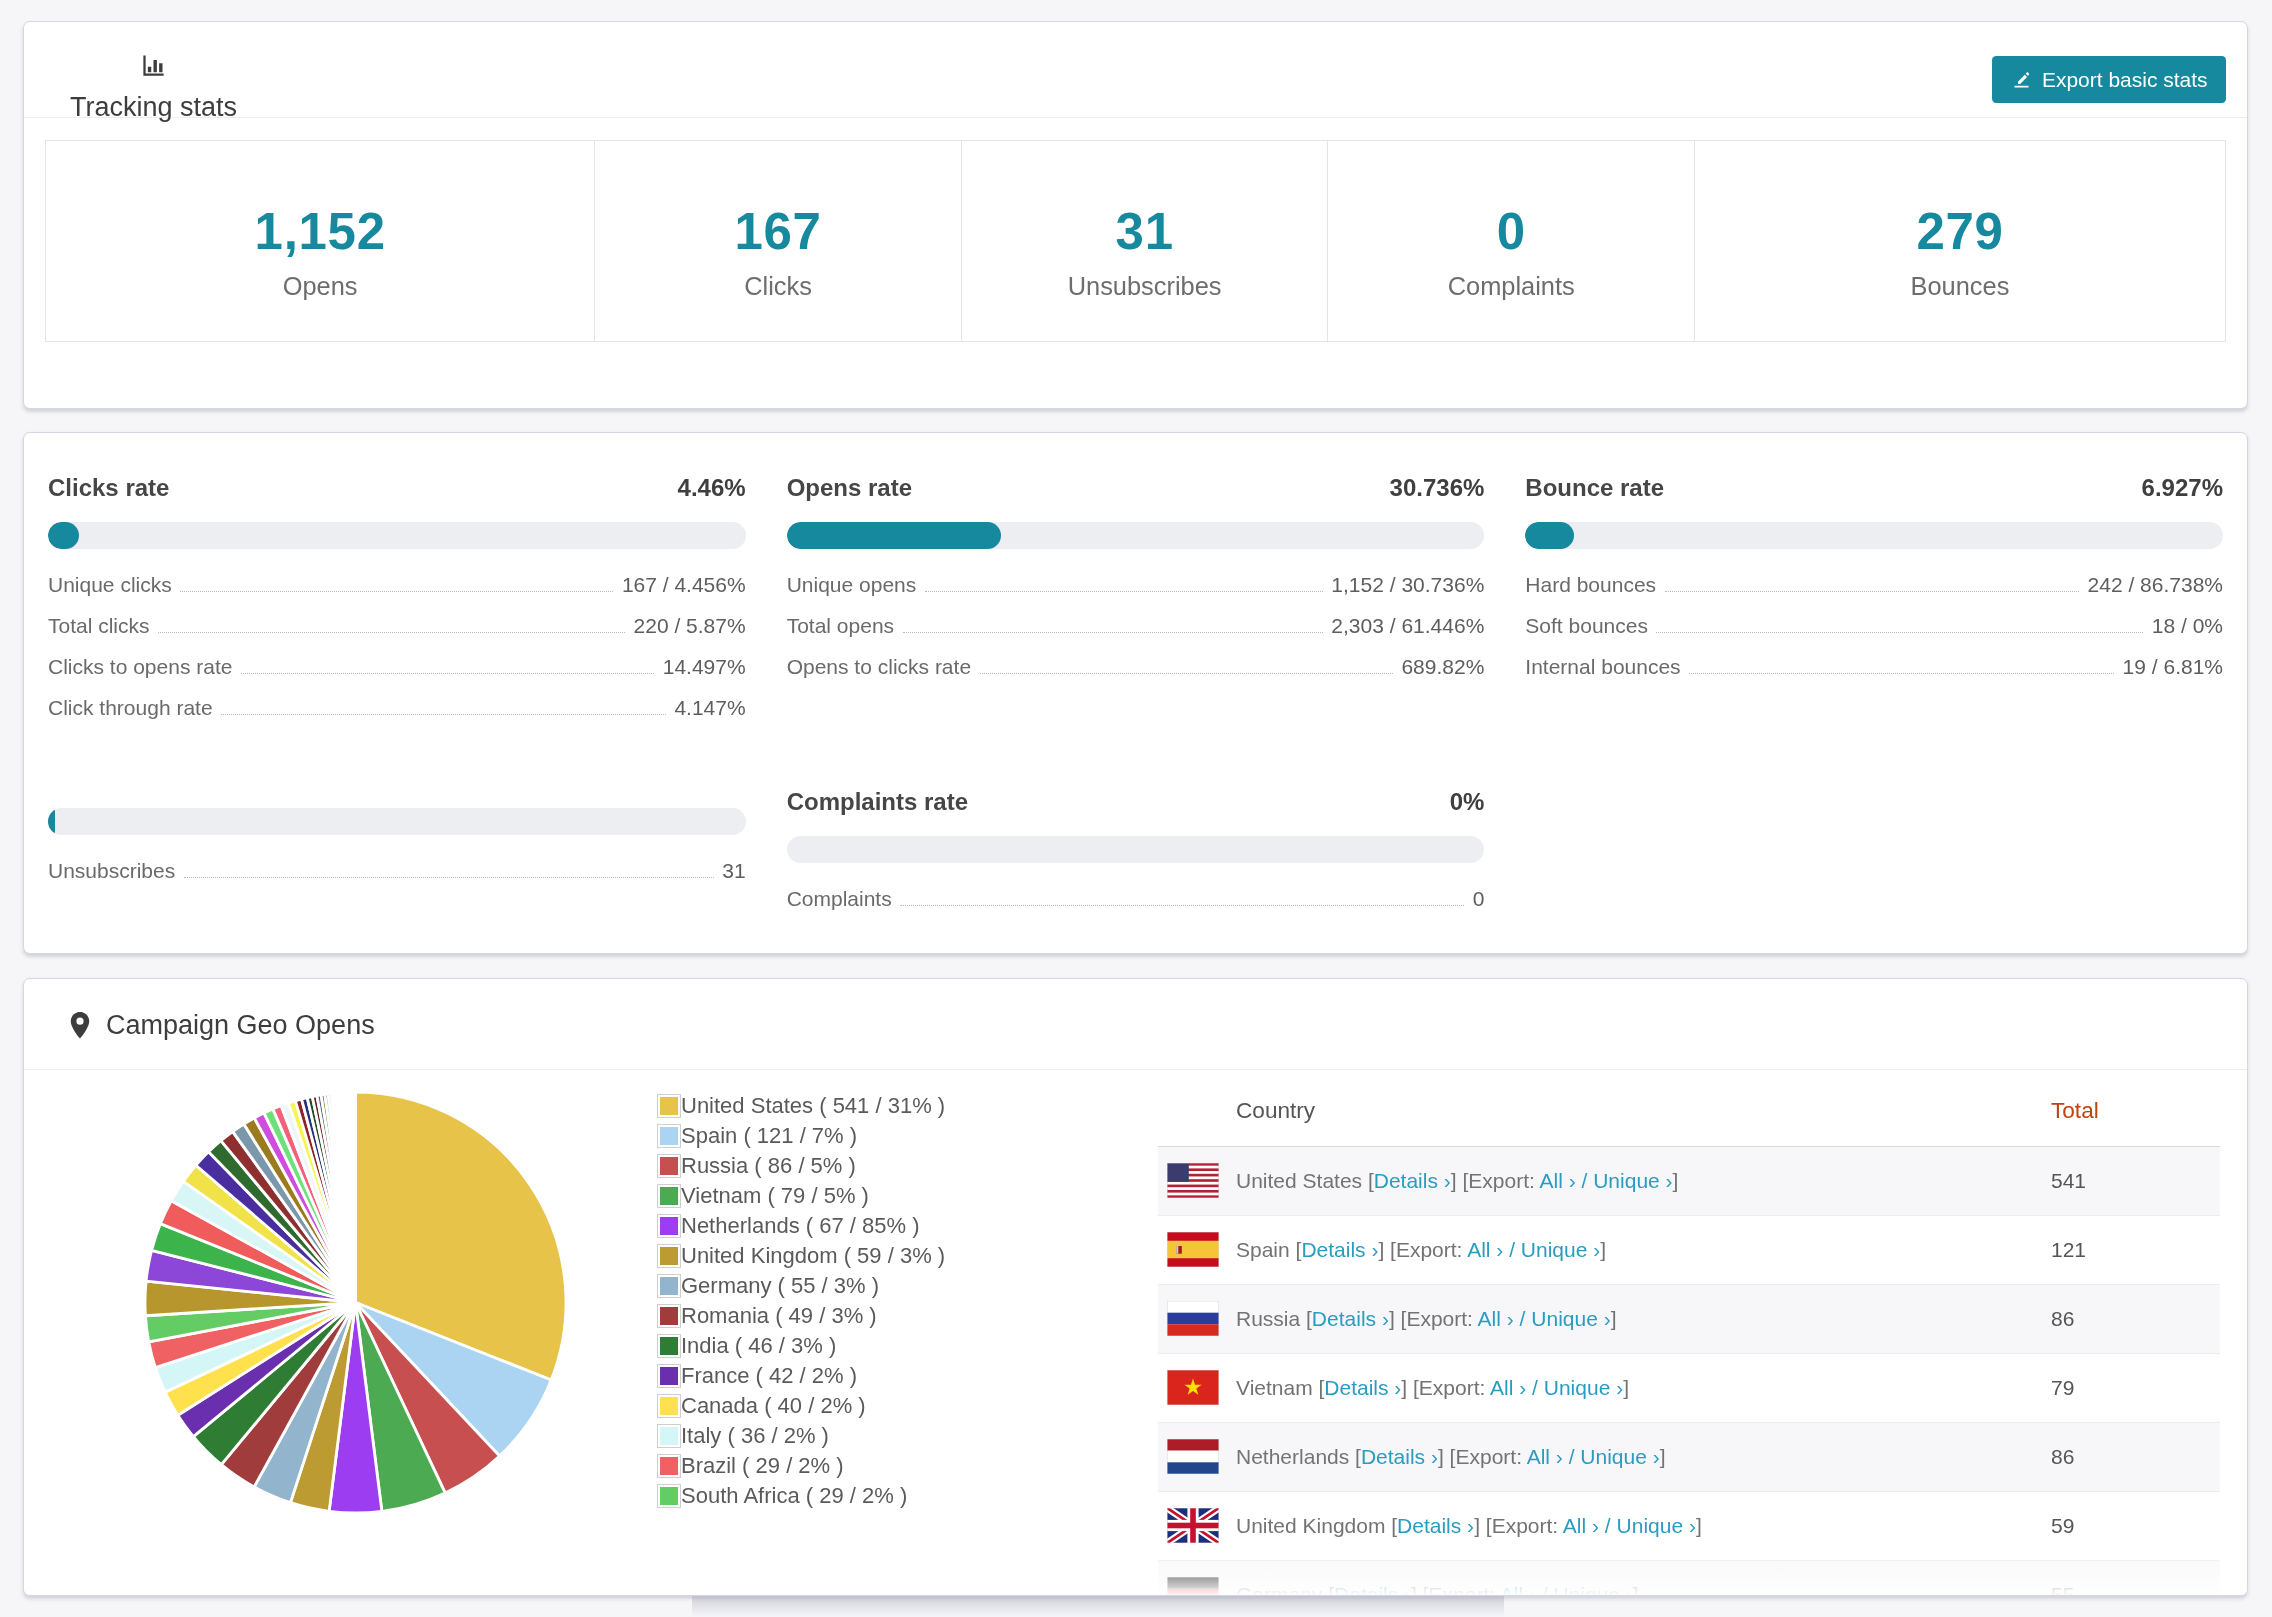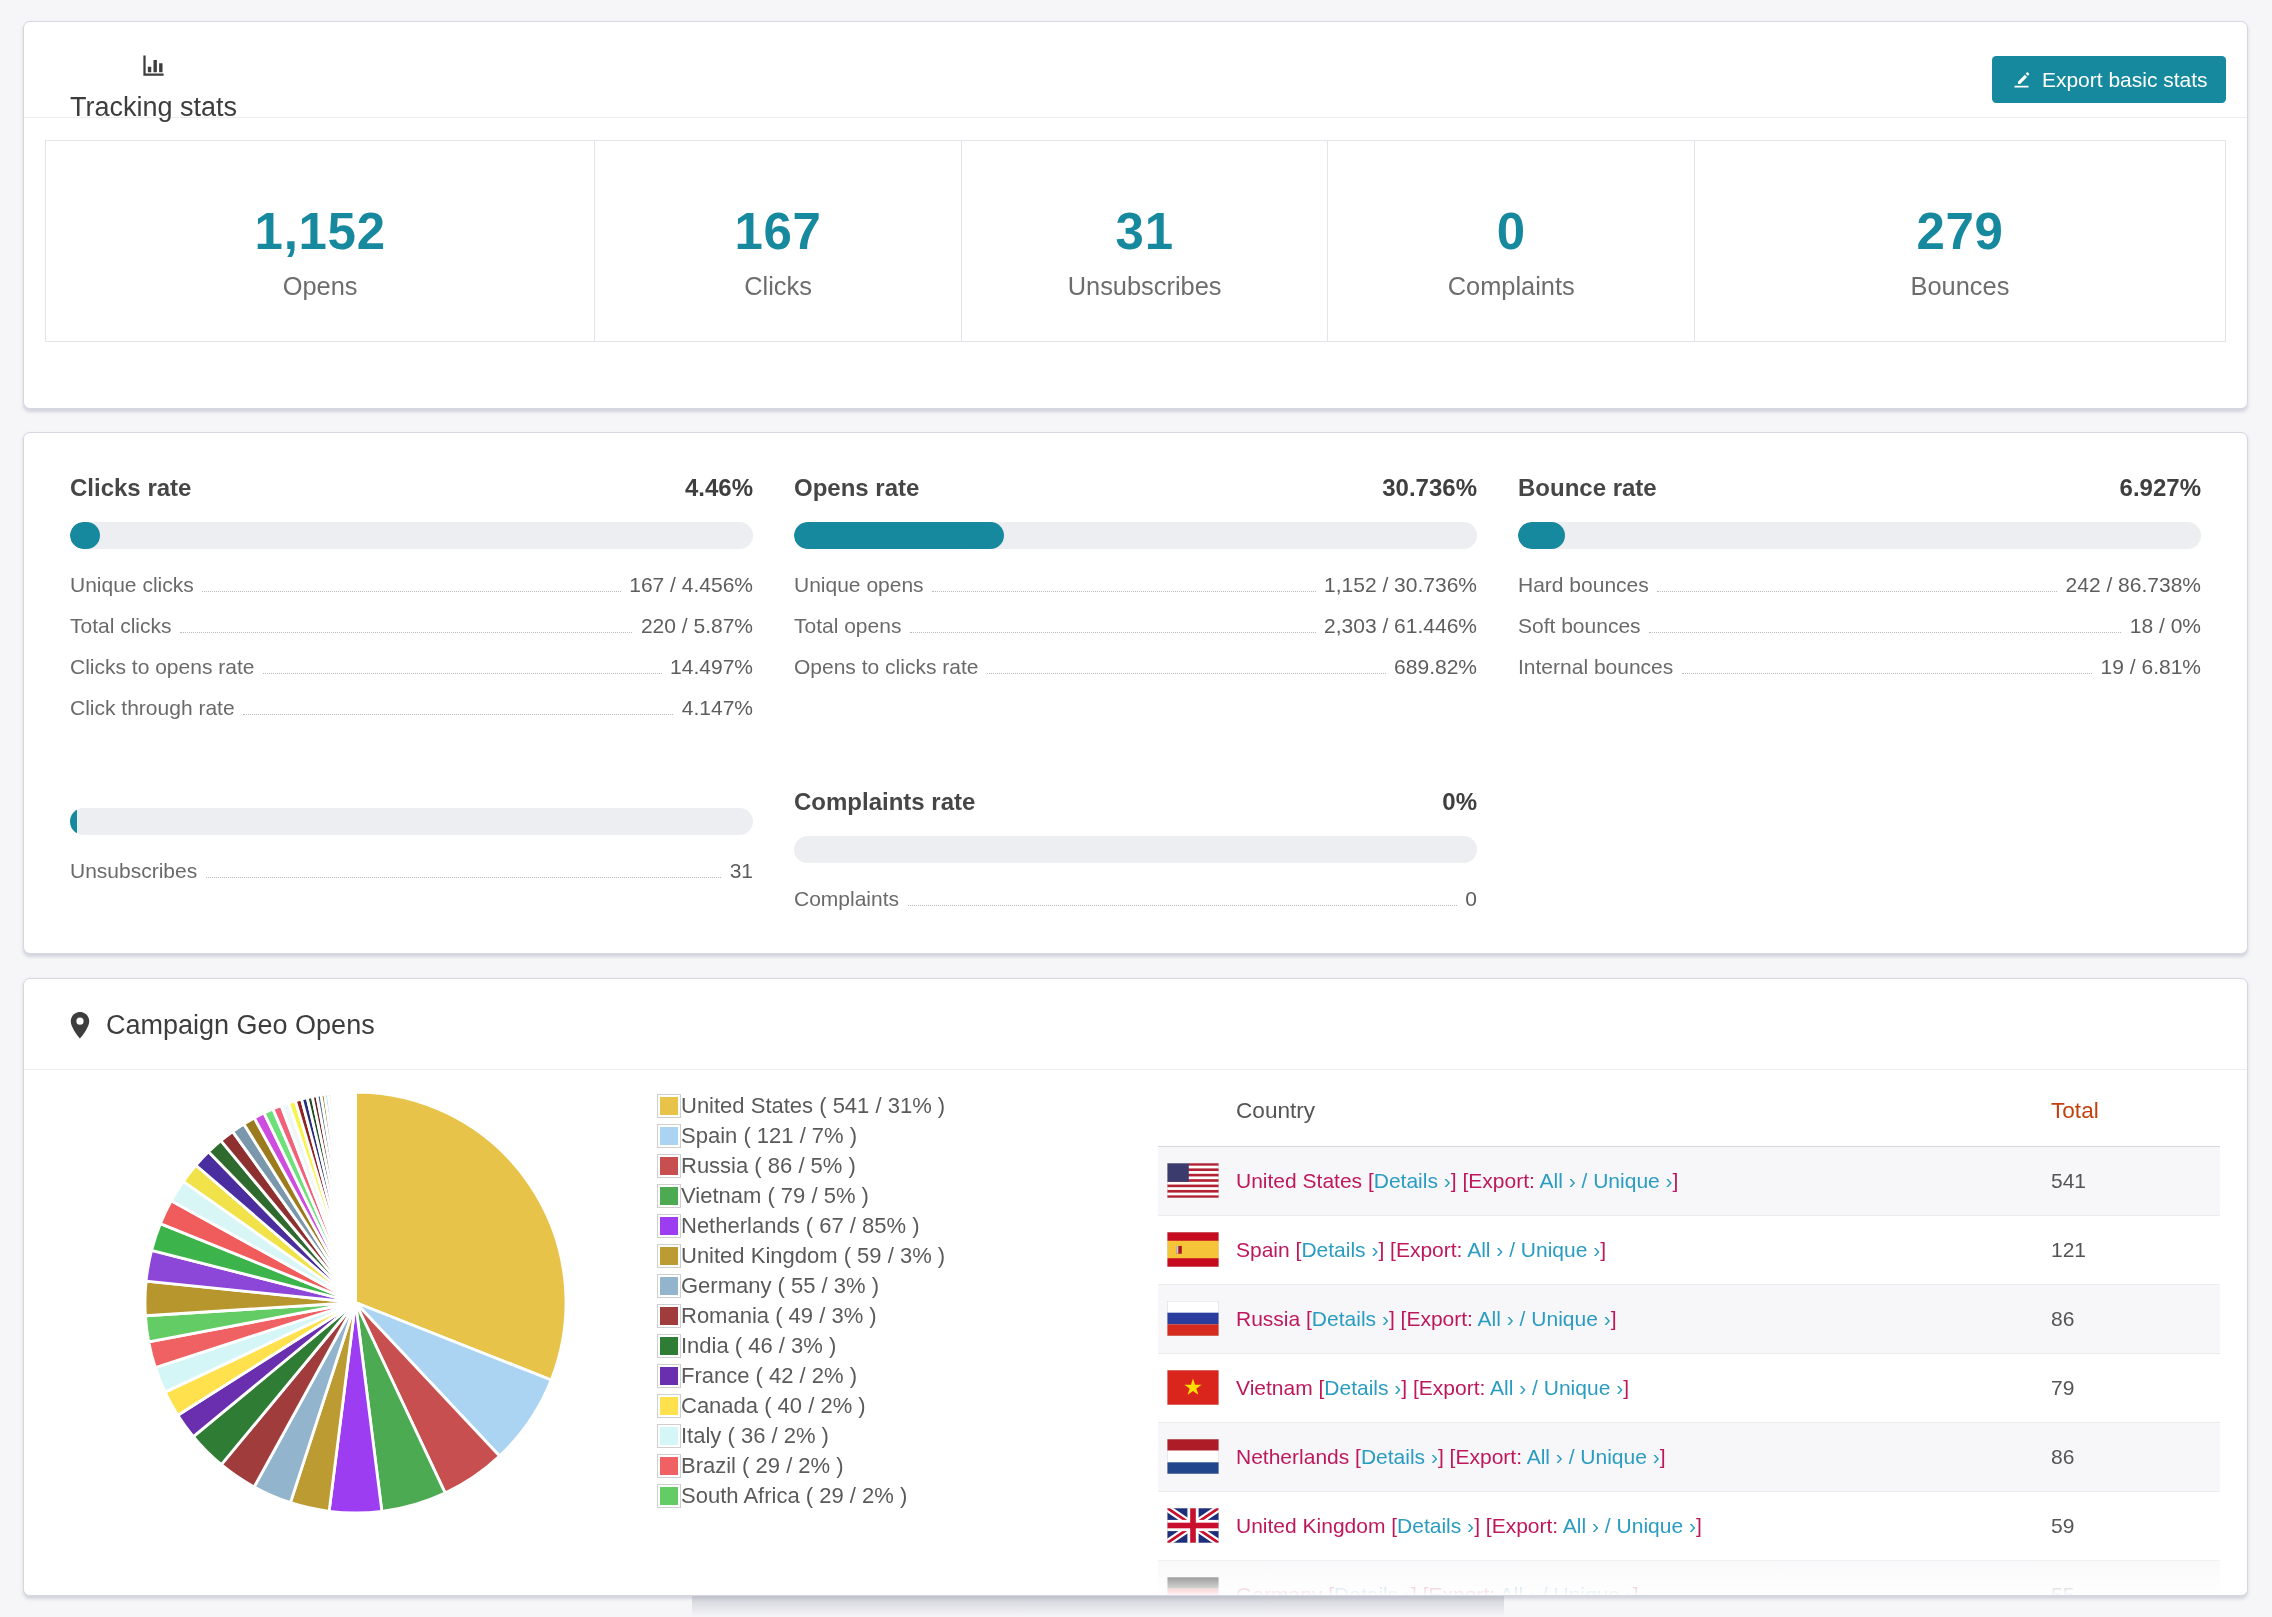--- a/index.html
+++ b/index.html
@@ -17,21 +17,21 @@
   .export-btn{position:absolute;right:21px;top:34px;height:47px;background:#17899e;color:#fff;border:none;border-radius:4.2px;
         font-family:inherit;font-size:21px;display:flex;align-items:center;gap:10px;padding:0 18.4px;cursor:pointer;}
   .summary{position:absolute;left:21px;right:21px;top:118px;height:200px;border:1.4px solid #e3e4ea;border-radius:0;display:flex;}
   .sum-cell{flex:1 1 0;border-right:1.4px solid #e3e4ea;text-align:center;padding-top:61px;box-sizing:border-box;}
   .sum-cell:first-child{flex:1.5 1 0;}
   .sum-cell:last-child{flex:1.45 1 0;border-right:none;}
   .sum-value{font-size:51px;font-weight:bold;color:#17899e;letter-spacing:0.7px;}
   .sum-label{margin-top:11.3px;font-size:25.4px;color:#6d6d6d;}
 
   
-  .rates-grid{display:grid;grid-template-columns:1fr 1fr 1fr;column-gap:41px;row-gap:67px;padding:41px 46px;}
+  .rates-grid{display:grid;grid-template-columns:1fr 1fr 1fr;column-gap:41px;row-gap:67px;padding:41px 24px;}
   .rate-head{display:flex;justify-content:space-between;align-items:baseline;}
   .rate-title{font-size:24px;font-weight:bold;color:#464646;}
   .rate-value{font-size:24px;font-weight:bold;color:#3f3f3f;}
   .bar{margin-top:20px;height:27px;background:#eceef1;border-radius:13.4px;overflow:hidden;}
   .bar-fill{height:100%;background:#17899e;border-radius:13.4px;}
   .rate-lines{margin-top:24px;}
   .rate-line{display:flex;align-items:baseline;margin-top:15.5px;font-size:21px;color:#6a6a6a;height:25.4px;}
   .leader{flex:1;border-bottom:1.4px dotted #b9b9b9;margin:0 8.5px 5px 8.5px;}
   .line-val{color:#5d5d5d;white-space:nowrap;}
 
@@ -47,21 +47,21 @@
   .geo-table{position:absolute;left:1134px;top:101px;width:1062px;}
   .gt-head{position:relative;height:66px;border-bottom:1.4px solid #d8d8da;}
   .gt-head .col-country{position:absolute;left:78px;top:18.4px;font-size:22.6px;color:#555;}
   .gt-head .col-total{position:absolute;left:893px;top:18.4px;font-size:22.6px;color:#c2410c;}
   .gt-row{position:relative;height:68px;border-bottom:0.7px solid #ececee;font-size:21px;color:#4a4a4a;}
   .gt-row.alt{background:#f7f7f9;}
   .gt-flag{position:absolute;left:8.5px;top:16px;width:52px;height:35px;}
   .gt-name{position:absolute;left:78px;top:22px;white-space:nowrap;}
   .gt-total{position:absolute;left:893px;top:22px;color:#555;}
   .lnk{color:#2a9cc1;cursor:pointer;}
-  .dark{color:#be185d;}
+  .dark{color:#737373;}
   .c3-fade{position:absolute;left:0;right:0;bottom:0;height:49px;
            background:linear-gradient(to bottom, rgba(255,255,255,0), rgba(255,255,255,.96));pointer-events:none;}
   .below-shadow{position:absolute;left:692px;top:1596px;width:812px;height:21px;
            background:linear-gradient(to bottom, rgba(170,173,185,.5), rgba(246,246,248,0));}
   svg{display:block;}
 </style>
 </head>
 <body>
 
 <div class="page">

